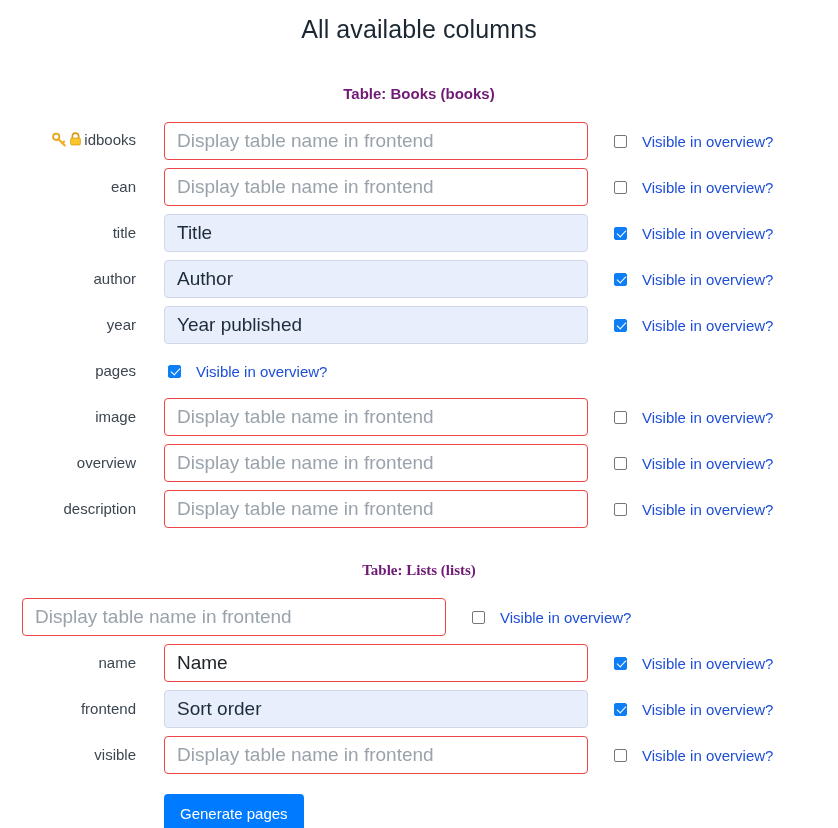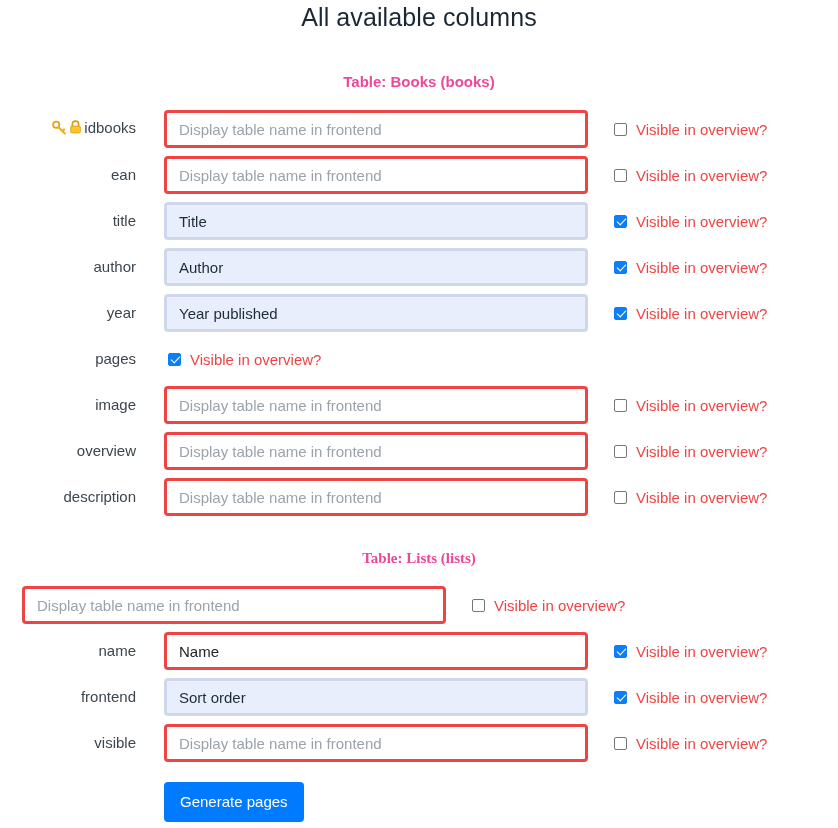--- a/index.html
+++ b/index.html
@@ -12,39 +12,40 @@
     font-family: "Liberation Sans", sans-serif;
     color: #212529;
     -webkit-font-smoothing: antialiased;
   }
 
   .page {
     width: 838px;
     height: 828px;
     position: relative;
     overflow: hidden;
+    padding-top: 12px;
   }
 
   
   .page-title {
     font-size: 25px;
     font-weight: 400;
     text-align: center;
     margin: 0;
     padding: 0;
     line-height: 34px;
     color: #1b2733;
     letter-spacing: 0.1px;
   }
 
   .table-heading {
     font-size: 15px;
     font-weight: 700;
     text-align: center;
-    color: #ec4899;
+    color: #701a75;
     line-height: 20px;
     margin: 0;
   }
   .table-heading.first { margin-top: 38px; }
   .table-heading.later { margin-top: 28px; font-family: Liberation Serif, serif; }
 
   
   .rows { margin-top: 14px; }
 
   .field-row {
@@ -82,45 +83,45 @@
   .col-input {
     flex: 0 0 446px;
     width: 446px;
     padding-left: 22px;
   }
 
   .txt {
     display: block;
     width: 100%;
     height: 38px;
-    border: 3px solid #ef4444;
+    border: 1px solid #ef4444;
     border-radius: 4px;
     background: #ffffff;
     font-family: "Liberation Sans", sans-serif;
-    font-size: 15px;
+    font-size: 19px;
     color: #212529;
     padding: 6px 12px;
     line-height: 24px;
     outline: none;
   }
   .txt::placeholder { color: #9aa3ac; opacity: 1; }
   .txt.autofilled {
     background: #e8eefb;
     border-color: #cfd8ea;
     color: #1d2b3a;
   }
 
   .col-check {
     flex: 1 1 auto;
     padding-left: 26px;
     display: flex;
     align-items: center;
-    gap: 9px;
+    gap: 15px;
     font-size: 15px;
-    color: #ef4444;
+    color: #1d4ed8;
     white-space: nowrap;
   }
 
   .cb {
     width: 13px;
     height: 13px;
     flex: 0 0 13px;
     border: 1px solid #767676;
     border-radius: 2px;
     background: #ffffff;

